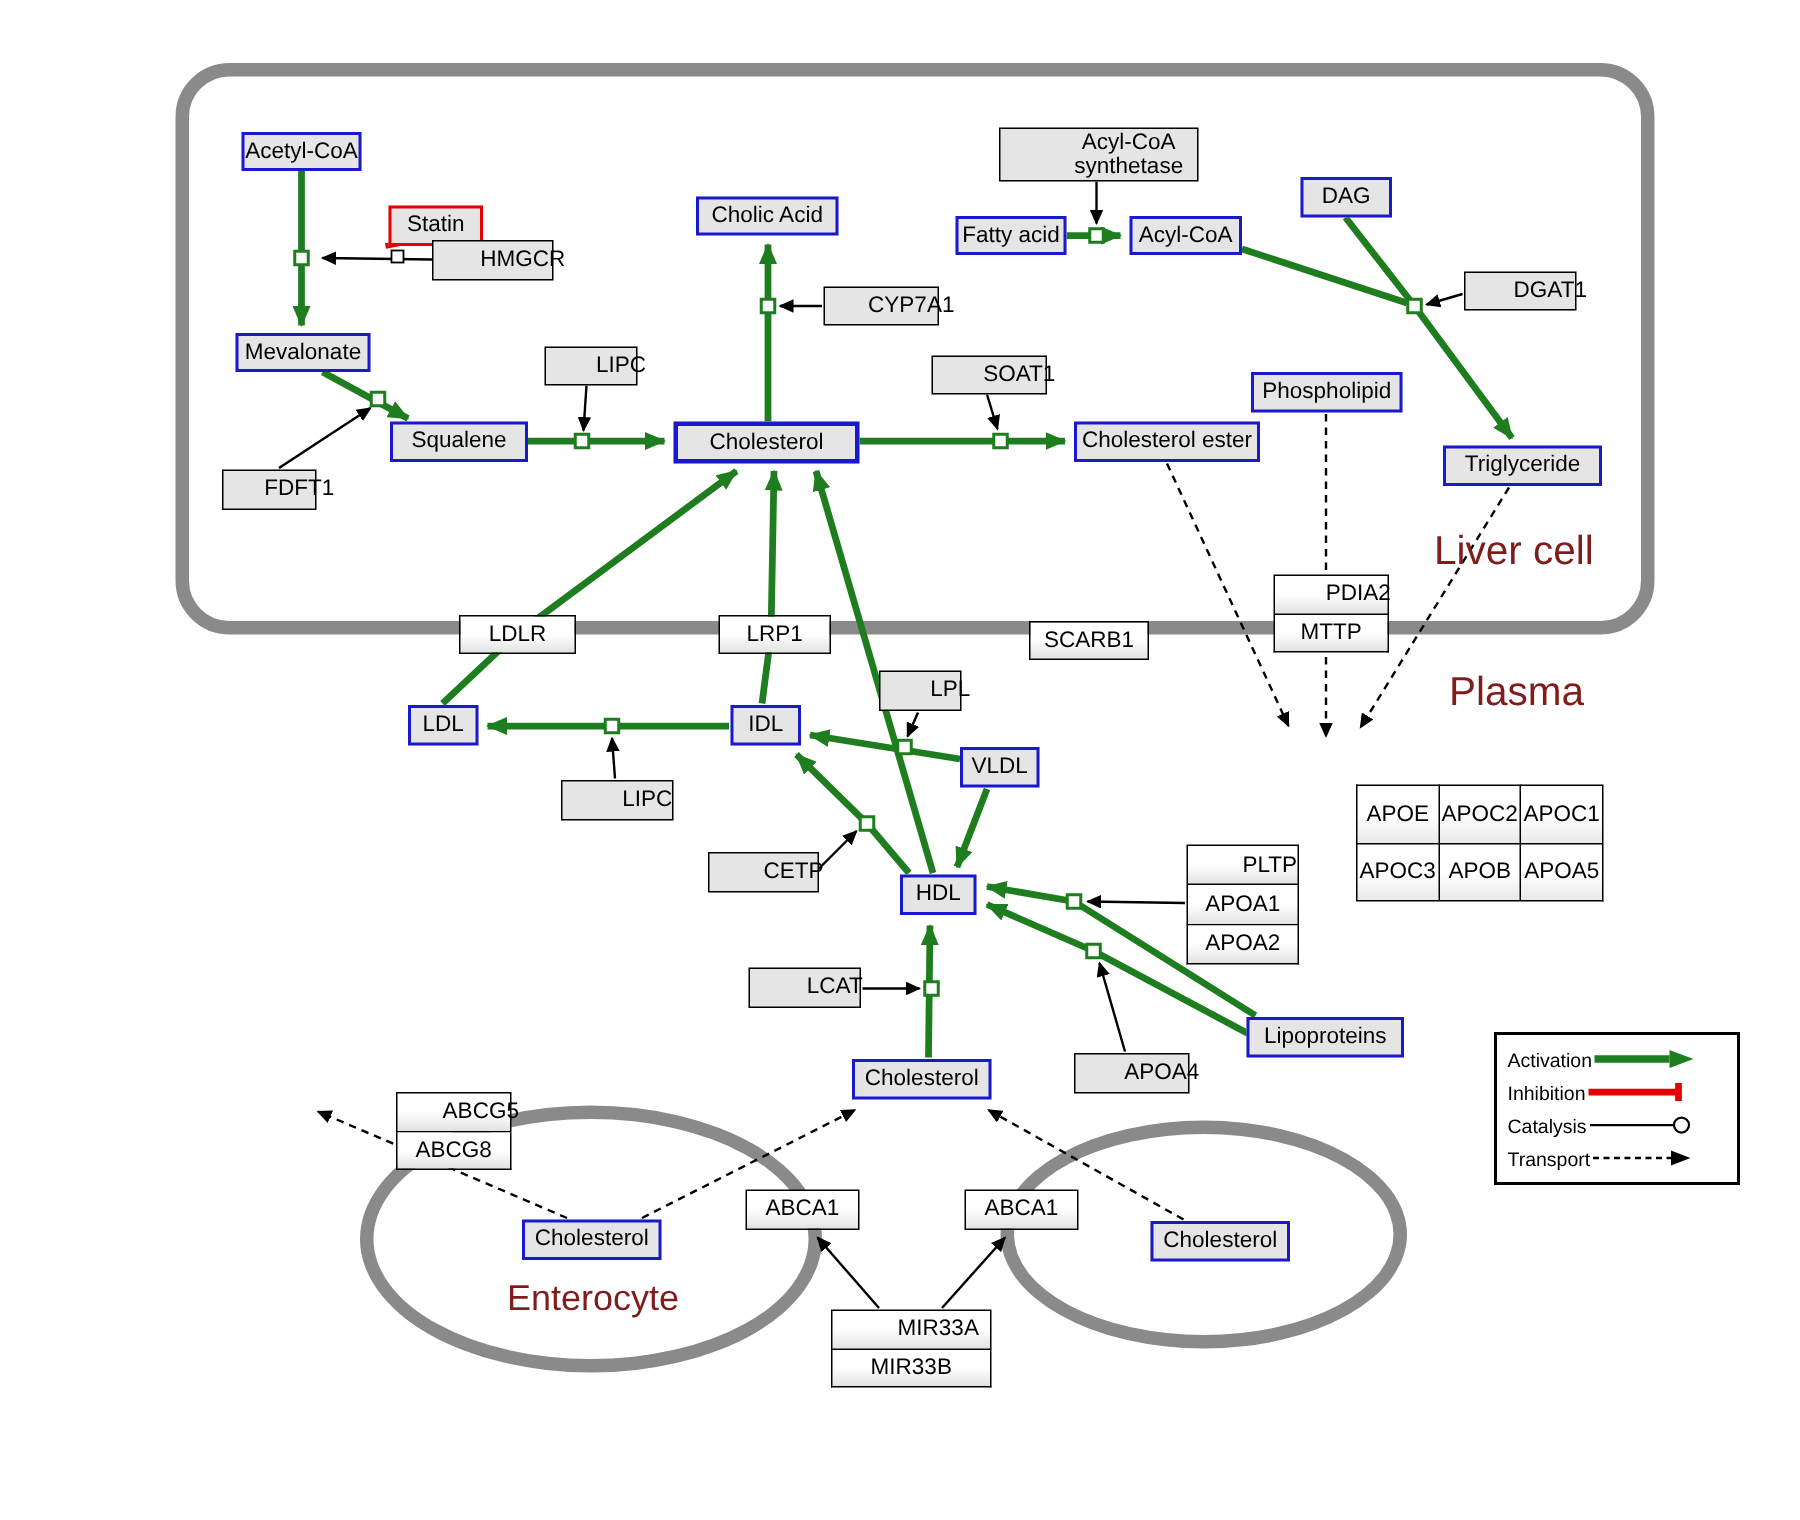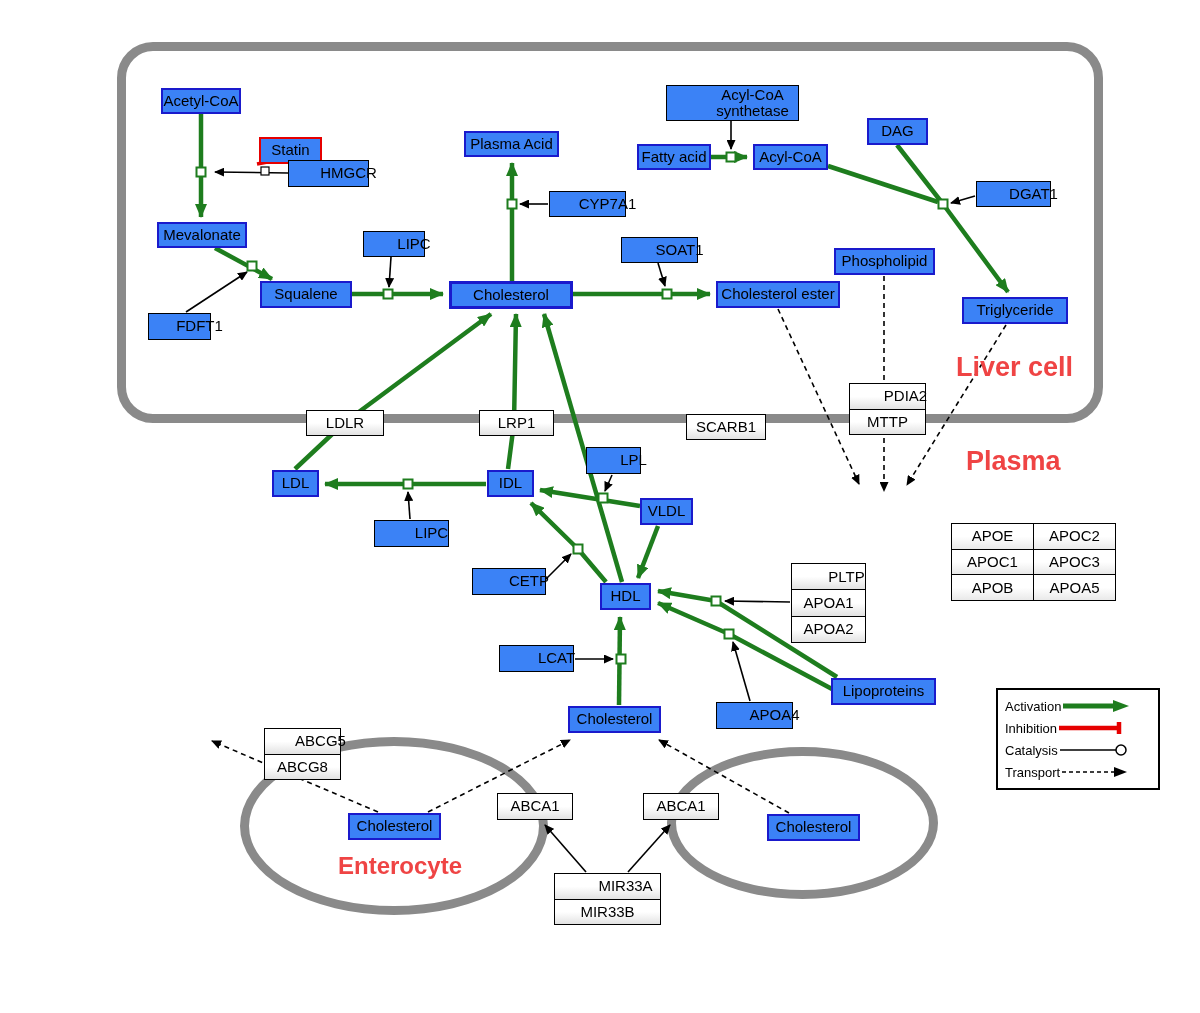--- a/index.html
+++ b/index.html
@@ -2,42 +2,42 @@
 <html><head>
 <meta charset="utf-8">
 <style>
   * { margin:0; padding:0; box-sizing:border-box; }
   body { background:#fff; font-family:"Liberation Sans", sans-serif; }
   #canvas { position:relative; width:1200px; height:1013px; background:#fff; overflow:hidden; }
 
   .region { position:absolute; border:9px solid #8a8a8a; z-index:0; }
   .region.rect { border-radius:36px; }
   .region.ellipse { border-radius:50%; }
-  .region-label { position:absolute; color:#ef4444; font-weight:bold; z-index:3; white-space:nowrap; }
+  .region-label { position:absolute; color:#7f1d1d; font-weight:normal; z-index:3; white-space:nowrap; }
 
   #edges { position:absolute; left:0; top:0; z-index:1; }
 
   .node, .stack .row, .apo .cell {
     display:flex; align-items:center; justify-content:center;
     text-align:center; font-size:15px; color:#000; line-height:1.08;
   }
-  .node { position:absolute; background:#3b82f6; z-index:2; }
+  .node { position:absolute; background:#e5e5e5; z-index:2; }
   .met   { border:2px solid #1a1acc; }
   .met.hl{ border-width:3px; }
   .plain { border:1px solid #000;padding-left:40px; }
   .gene  { border:1px solid #000; background:linear-gradient(180deg,#ffffff 50%,#e2e2e2 100%); }
   .red   { border:2px solid #e60000;margin-top:20px; }
 
   .stack { position:absolute; z-index:2; display:flex; flex-direction:column; }
   .stack .row { flex:1; border:1px solid #000; border-top:none;
                 background:linear-gradient(180deg,#ffffff 50%,#e2e2e2 100%); }
   .stack .row:first-child { border-top:1px solid #000;padding-left:36px; }
 
-  .apo { position:absolute; z-index:2; display:grid; grid-template-columns:1fr 1fr;
-         border-right:1px solid #000; border-bottom:1px solid #000;margin-left:47px; }
+  .apo { position:absolute; z-index:2; display:grid; grid-template-columns:1fr 1fr 1fr;
+         border-right:1px solid #000; border-bottom:1px solid #000; }
   .apo .cell { border-left:1px solid #000; border-top:1px solid #000;
                background:linear-gradient(180deg,#ffffff 50%,#e9e9e9 100%); }
 
   #legend { position:absolute; left:996px; top:688px; width:164px; height:102px;
             border:2.5px solid #000; background:#fff; z-index:4;
             display:flex; flex-direction:column; justify-content:space-around;
             padding:5px 7px; }
   .lrow { display:flex; align-items:center; height:22px; }
   .llabel { font-size:13px; color:#000; }
 </style>
@@ -135,21 +135,21 @@
     </g>
   </svg>
 
   <div class="node met" style="left:161px;top:88px;width:80px;height:26px">Acetyl-CoA</div>
   <div class="node red" style="left:259px;top:117px;width:63px;height:27px">Statin</div>
   <div class="node plain" style="left:288px;top:160px;width:81px;height:27px">HMGCR</div>
   <div class="node met" style="left:157px;top:222px;width:90px;height:26px">Mevalonate</div>
   <div class="node plain" style="left:363px;top:231px;width:62px;height:26px">LIPC</div>
   <div class="node met" style="left:260px;top:281px;width:92px;height:27px">Squalene</div>
   <div class="node plain" style="left:148px;top:313px;width:63px;height:27px">FDFT1</div>
-  <div class="node met" style="left:464px;top:131px;width:95px;height:26px">Plasma Acid</div>
+  <div class="node met" style="left:464px;top:131px;width:95px;height:26px">Cholic Acid</div>
   <div class="node plain" style="left:549px;top:191px;width:77px;height:26px">CYP7A1</div>
   <div class="node met hl" style="left:449px;top:281px;width:124px;height:28px">Cholesterol</div>
   <div class="node plain" style="left:621px;top:237px;width:77px;height:26px">SOAT1</div>
   <div class="node met" style="left:716px;top:281px;width:124px;height:27px">Cholesterol ester</div>
   <div class="node plain" style="left:666px;top:85px;width:133px;height:36px">Acyl-CoA synthetase</div>
   <div class="node met" style="left:637px;top:144px;width:74px;height:26px">Fatty acid</div>
   <div class="node met" style="left:753px;top:144px;width:75px;height:26px">Acyl-CoA</div>
   <div class="node met" style="left:867px;top:118px;width:61px;height:27px">DAG</div>
   <div class="node plain" style="left:976px;top:181px;width:75px;height:26px">DGAT1</div>
   <div class="node met" style="left:834px;top:248px;width:101px;height:27px">Phospholipid</div>

